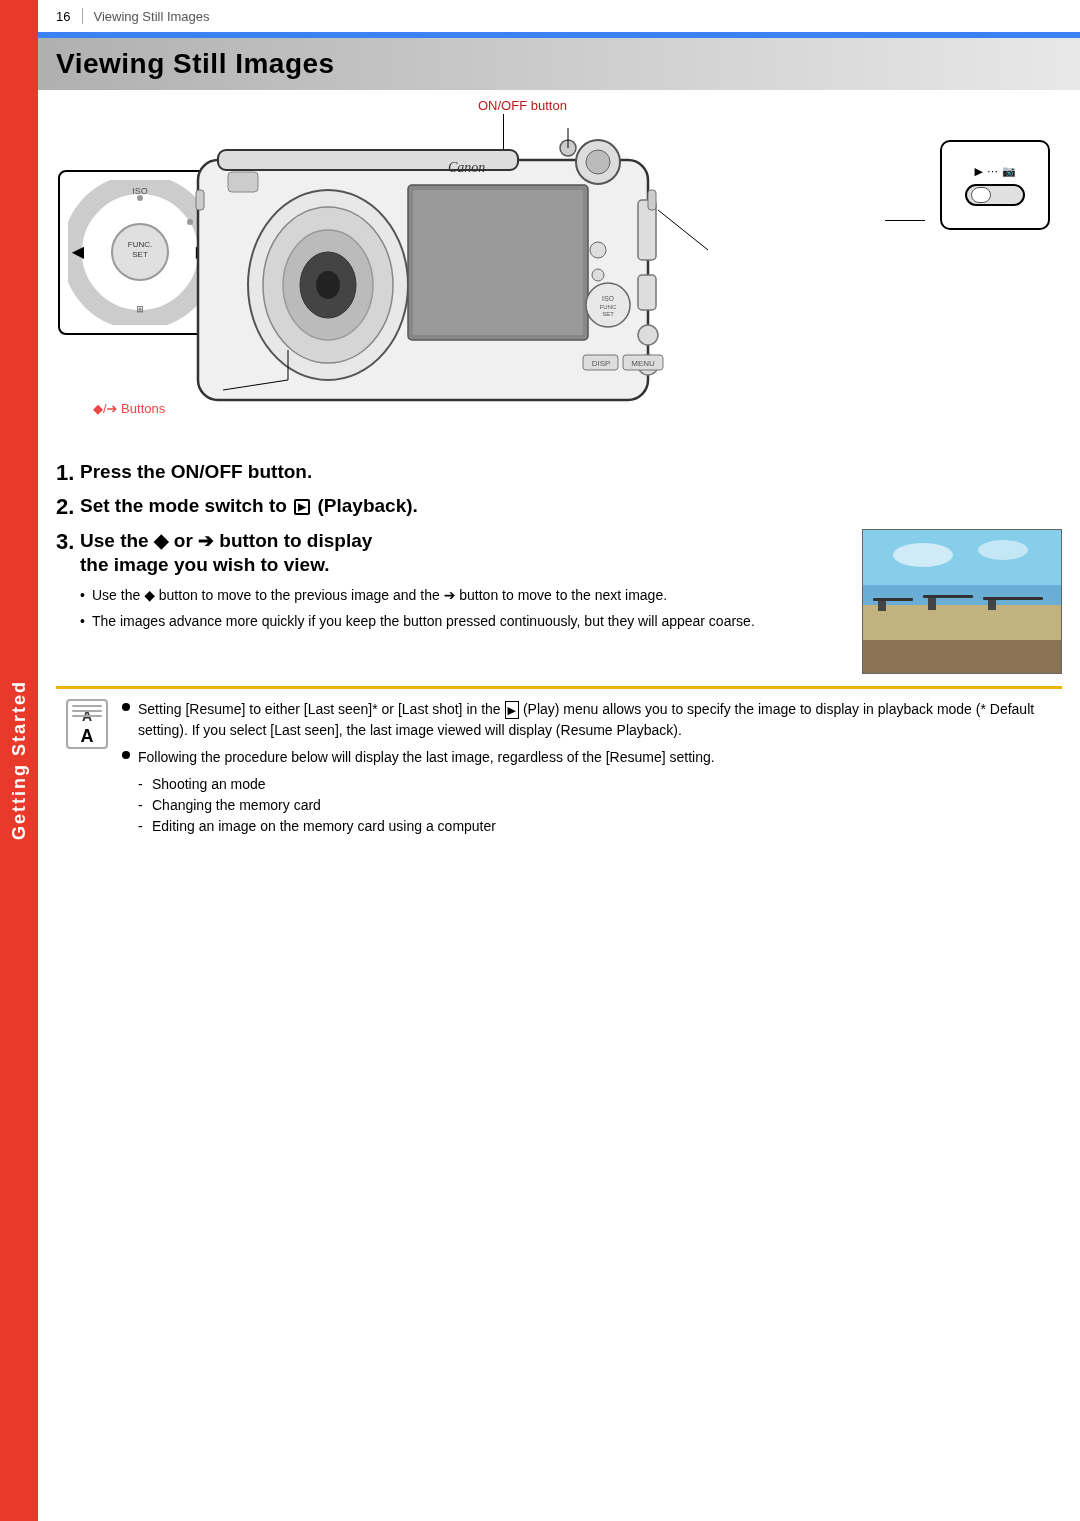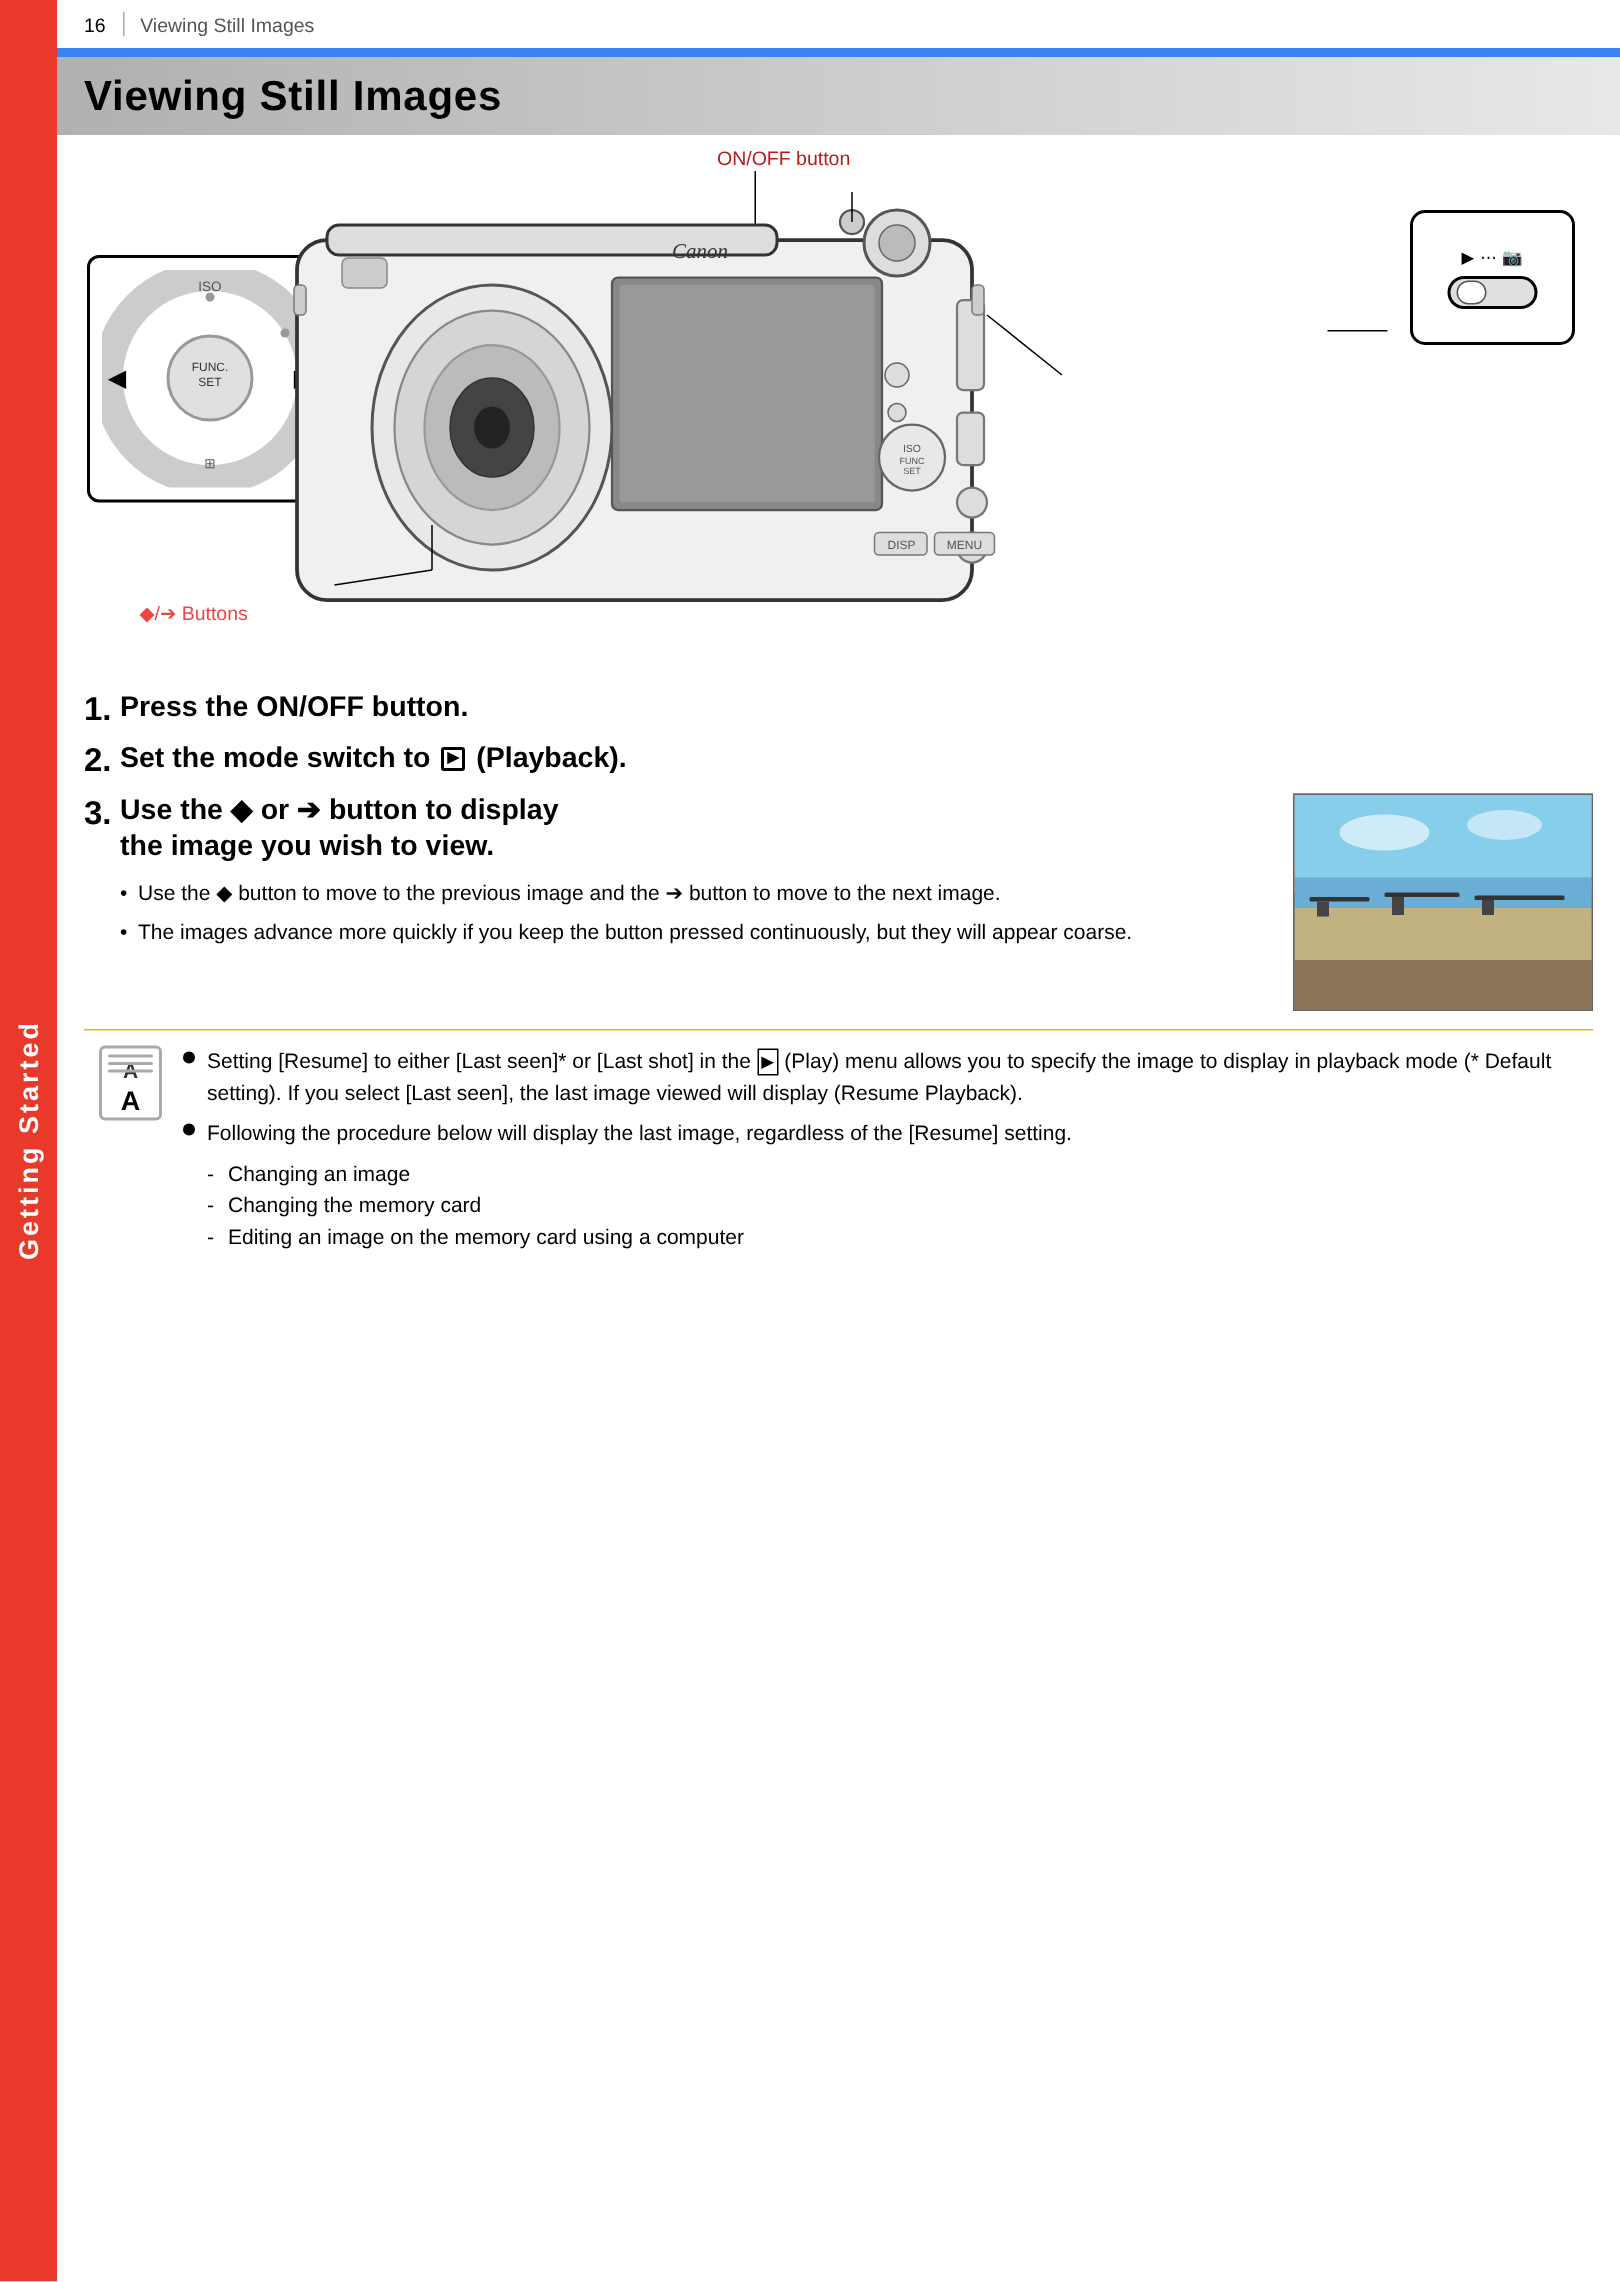--- a/index.html
+++ b/index.html
@@ -282,21 +282,21 @@
       position: absolute;
       left: 0;
     }
 
     
     .note-section {
       display: flex;
       align-items: flex-start;
       margin: 12px 18px 0 18px;
       padding: 10px;
-      border-top: 1px solid #eab308;
+      border-top: 3px solid #eab308;
     }
     .note-icon {
       width: 42px;
       height: 50px;
       border: 2px solid #aaa;
       border-radius: 4px;
       margin-right: 14px;
       flex-shrink: 0;
       display: flex;
       flex-direction: column;
@@ -571,20 +571,20 @@
         <div class="note-bullet-dot"></div>
         <div>
           Setting [Resume] to either [Last seen]* or [Last shot] in the <span style="display:inline-block;border:1.5px solid #000;padding:0 2px;font-size:11px;vertical-align:middle">▶</span> (Play) menu allows you to specify the image to display in playback mode (* Default setting). If you select [Last seen], the last image viewed will display (Resume Playback).
         </div>
       </div>
       <div class="note-bullet">
         <div class="note-bullet-dot"></div>
         <div>Following the procedure below will display the last image, regardless of the [Resume] setting.</div>
       </div>
       <ul class="note-sub-list">
-        <li>Changing an image</li>
+        <li>Shooting an mode</li>
         <li>Changing the memory card</li>
         <li>Editing an image on the memory card using a computer</li>
       </ul>
     </div>
   </div>
 
 </div>
 
 </body></html>

